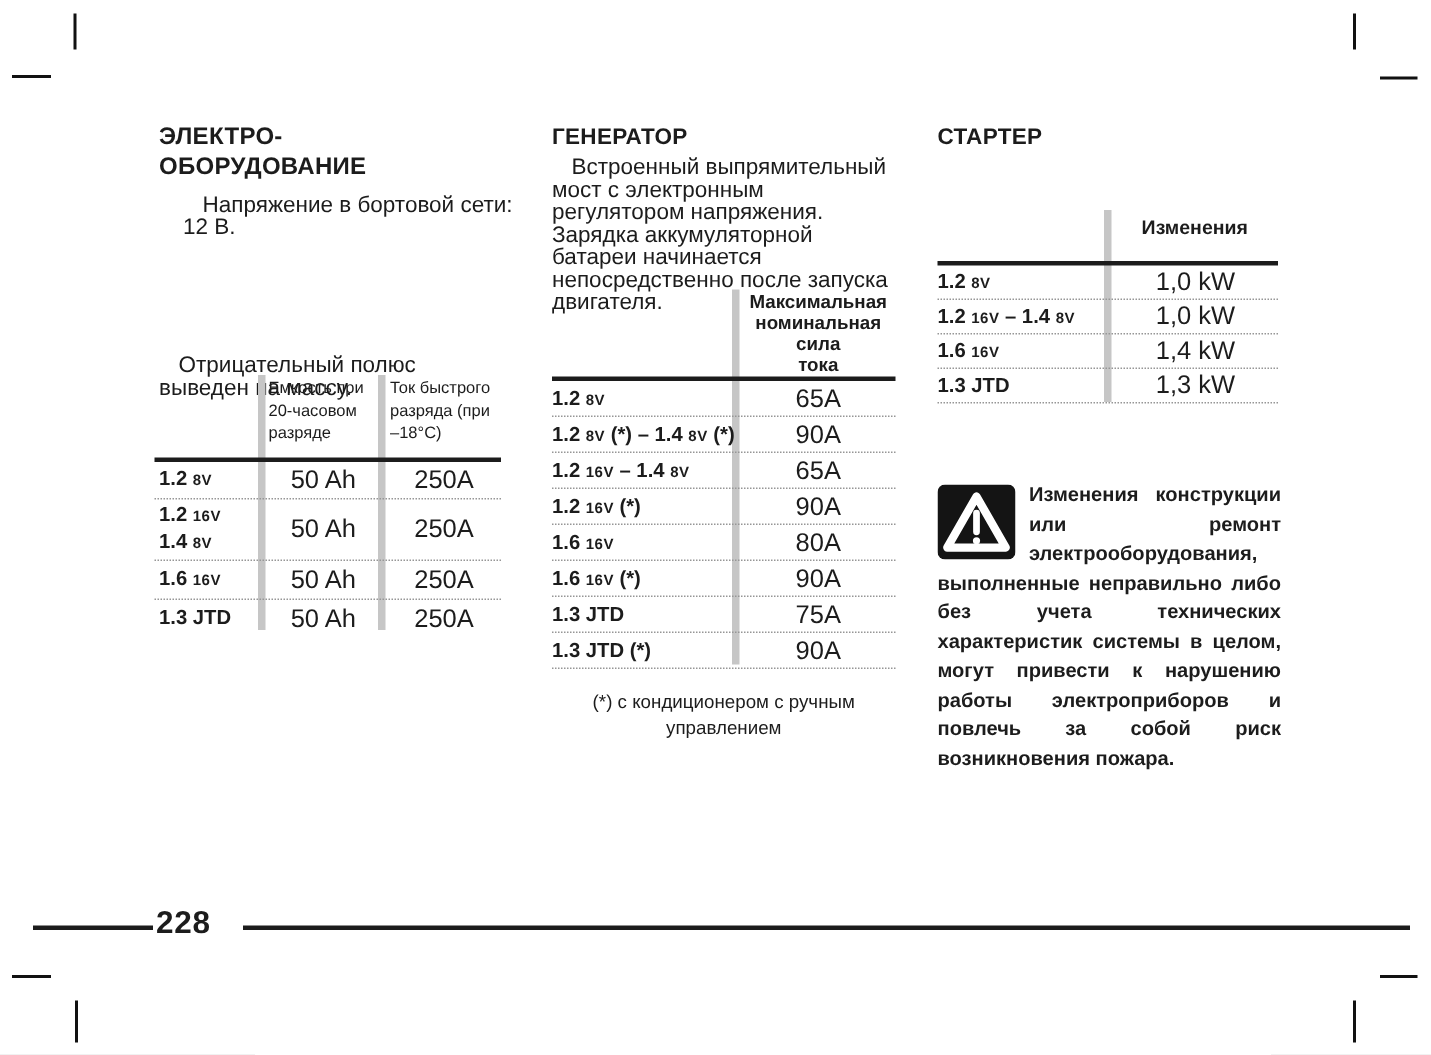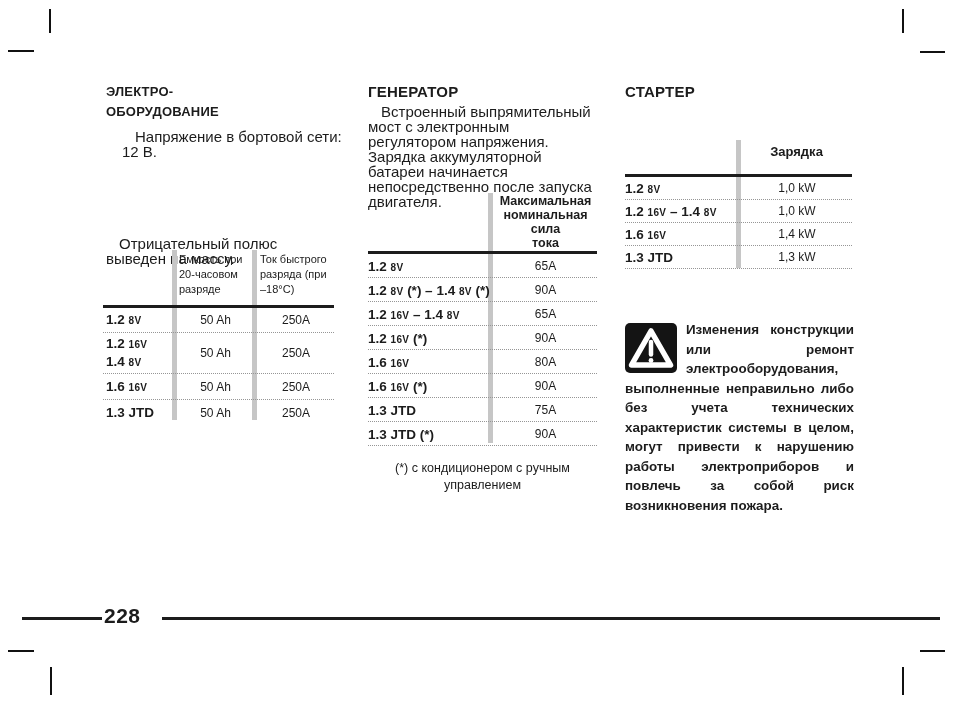--- a/index.html
+++ b/index.html
@@ -4,31 +4,31 @@
 <style>
   html,body{margin:0;padding:0;background:#e8e8e8;}
   .page{
     position:relative;width:954px;height:703px;background:#ffffff;
     font-family:"Liberation Sans", sans-serif;color:#1c1c1c;overflow:hidden;
     margin:0 auto;
   }
   .abs{position:absolute;}
   .crop{position:absolute;background:#111;}
   
-  .h1{font-size:13px;font-weight:bold;line-height:20px;letter-spacing:.2px;}
+  .h1{font-size:16px;font-weight:bold;line-height:20px;letter-spacing:.2px;}
   .h2{font-size:15px;font-weight:bold;line-height:19px;letter-spacing:.2px;}
   .body-p{font-size:15px;line-height:15px;}
   .indent{text-indent:13px;}
   
   .gbar{position:absolute;background:#c6c6c6;width:5px;top:0;}
   .thick{position:absolute;left:0;right:0;height:3px;background:#1c1c1c;}
   .dotted-sep{border-top:1px dotted #969696;}
   .seg-b{font-weight:bold;font-size:13.5px;}
   .seg-s{font-weight:bold;font-size:10px;letter-spacing:.3px;margin-top:12px;}
-  .val{font-size:12px;}
+  .val{font-size:17px;}
   
   .btable{position:absolute;left:103px;top:250px;width:231px;}
   .bhead{position:absolute;top:0;left:0;width:100%;height:55px;font-size:11px;line-height:15px;}
   .bhead .hc1{position:absolute;left:76px;top:2px;width:72px;}
   .bhead .hc2{position:absolute;left:157px;top:2px;width:74px;}
   .brow{display:grid;grid-template-columns:70px 85px 76px;align-items:center;}
   .brow .eng{padding-left:3px;line-height:16px;}
   .brow .val{text-align:center;}
   .brows{position:absolute;top:58px;left:0;width:100%;}
   
@@ -164,21 +164,21 @@
       <div class="dotted-sep"></div>
     </div>
   </div>
 
   <div class="footnote">(*) с кондиционером с ручным управлением</div>
 
   <div class="abs h2" style="left:625px;top:82px;width:227px;">СТАРТЕР</div>
 
   <div class="stable">
     <div class="gbar" style="left:111px;height:128px;"></div>
-    <div class="shead">Зарядка</div>
+    <div class="shead">Изменения</div>
     <div class="thick" style="top:34px;"></div>
     <div class="srows">
       <div class="srow">
         <div><span class="seg-b">1.2 </span><span class="seg-s">8V</span><span class="seg-b"></span><span class="seg-s"></span></div>
         <div class="val">1,0 kW</div>
       </div>
       <div class="srow dotted-sep">
         <div><span class="seg-b">1.2 </span><span class="seg-s">16V</span><span class="seg-b"> – 1.4 </span><span class="seg-s">8V</span></div>
         <div class="val">1,0 kW</div>
       </div>

